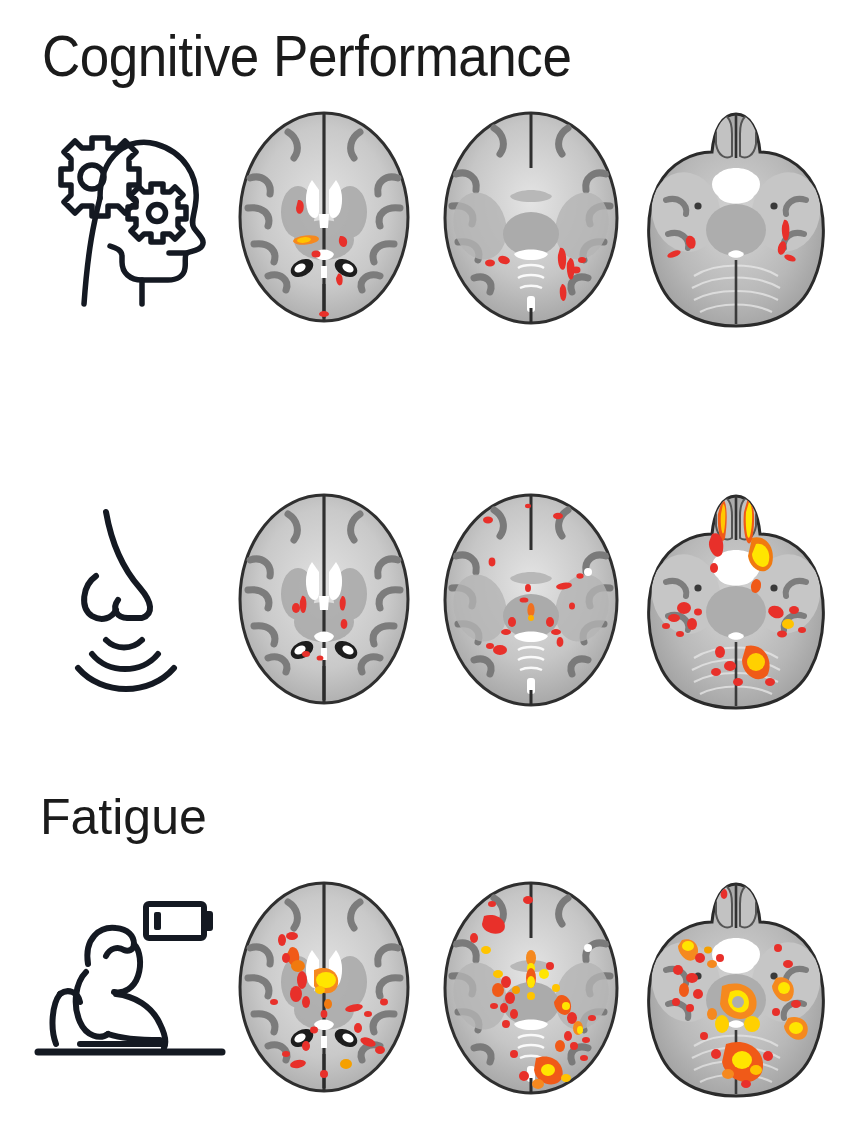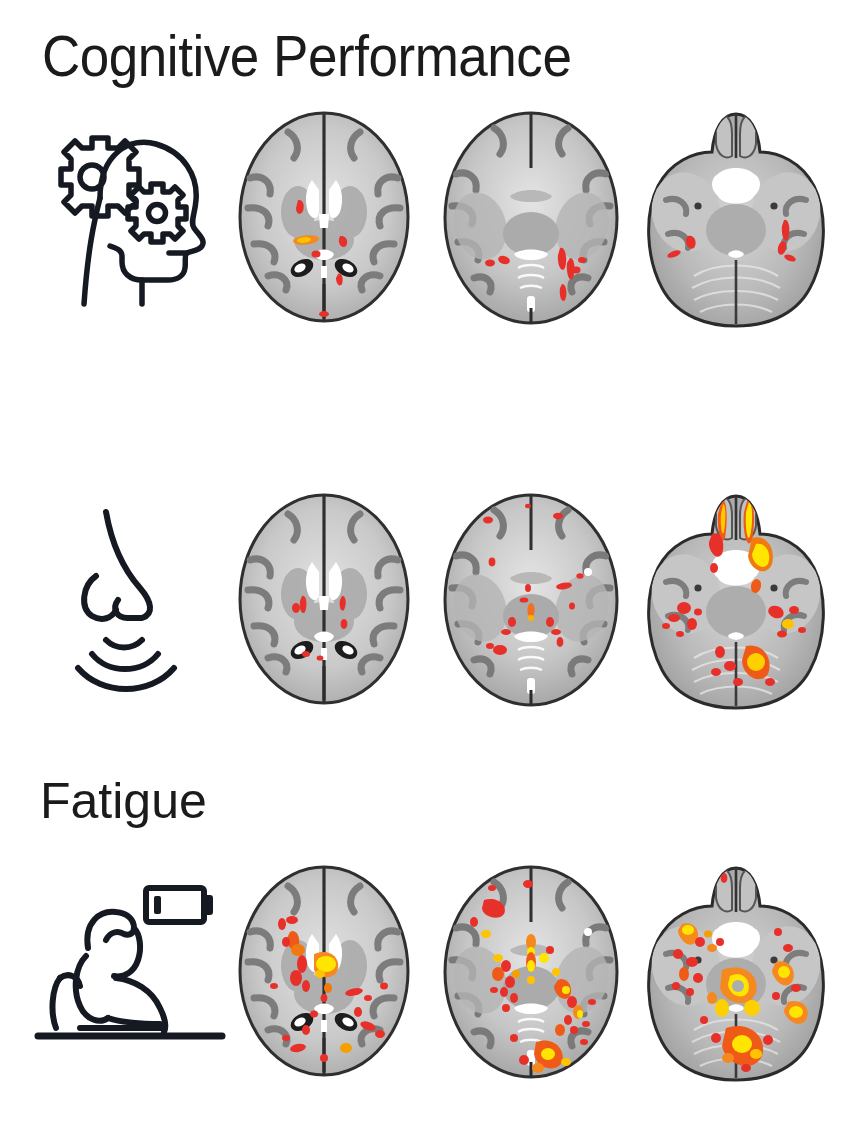--- a/index.html
+++ b/index.html
@@ -6,21 +6,21 @@
   body{
     width:850px;height:1132px;position:relative;overflow:hidden;
     font-family:"Liberation Sans","DejaVu Sans",sans-serif;
     background:#ffffff;
   }
   .figure{position:relative;width:850px;height:1132px;}
 
   .row{position:absolute;left:0;width:850px;}
   #row-cognitive{top:0;height:390px;}
   #row-olfaction{top:390px;height:390px;}
-  #row-fatigue{top:764px;height:352px;}
+  #row-fatigue{top:780px;height:352px;}
 
   .row-title{
     position:absolute;
     color:#1b1b1b;
     white-space:nowrap;
     line-height:1;
     font-weight:400;
   }
   #title-cognitive{
     left:42px;top:28px;

